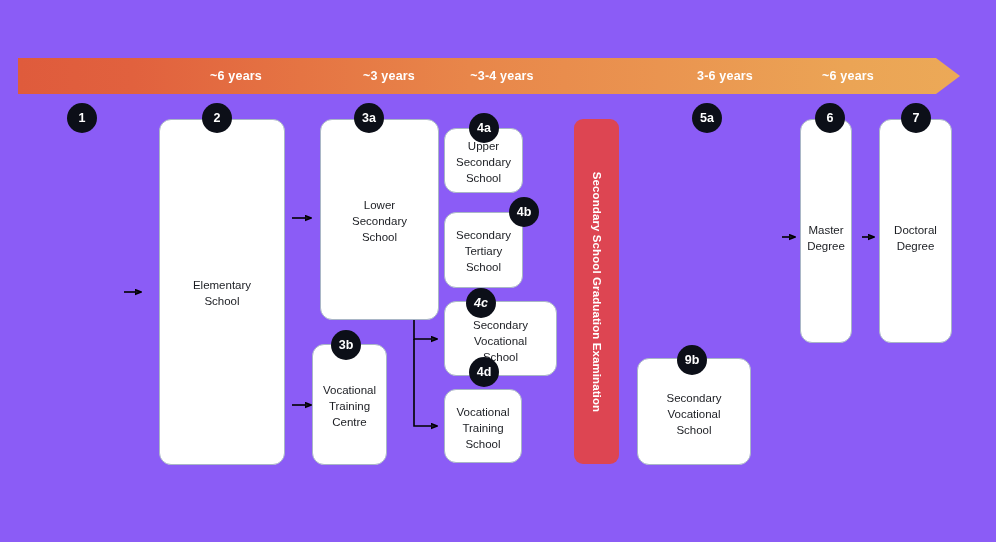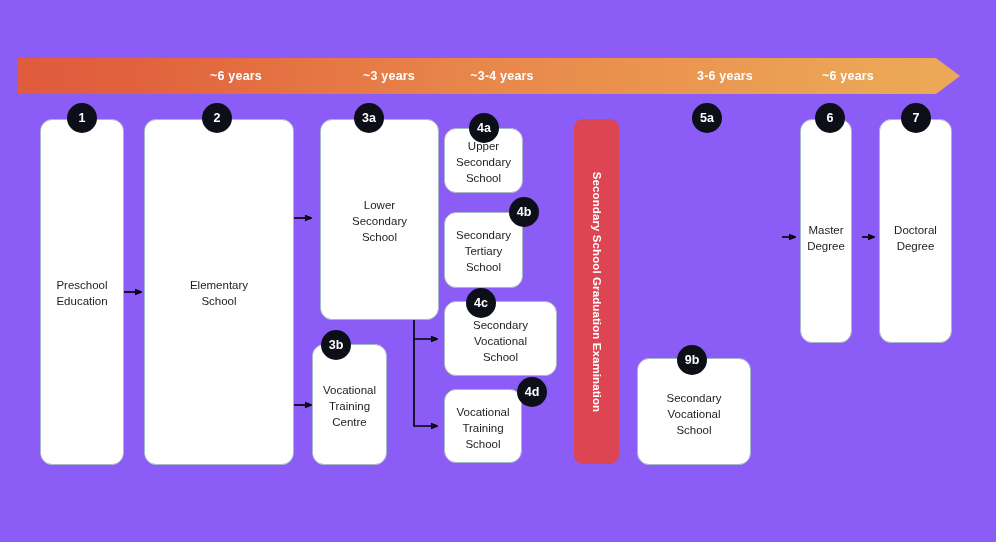--- a/index.html
+++ b/index.html
@@ -164,59 +164,56 @@
     <line x1="422" y1="237" x2="437" y2="237" marker-end="url(#arrowhead)"></line>
 
     <path d="M414,320 L414,339 L437,339" marker-end="url(#arrowhead)"></path>
     <path d="M414,339 L414,426 L437,426" marker-end="url(#arrowhead)"></path>
 
     <line x1="782" y1="237" x2="795" y2="237" marker-end="url(#arrowhead)"></line>
 
     <line x1="862" y1="237" x2="874" y2="237" marker-end="url(#arrowhead)"></line>
   </svg>
 
-  <div class="stage-box" style="left:40px; top:119px; width:84px; height:346px;">
-    <div class="stage-label" style="top:173px">Preschool<br>Education</div>
-  </div>
   <div class="badge" style="left:82px; top:118px;">1</div>
 
-  <div class="stage-box" style="left:144px; top:119px; width:150px; height:346px;">
+  <div class="stage-box" style="left:159px; top:119px; width:126px; height:346px;">
     <div class="stage-label" style="top:173px">Elementary<br>School</div>
   </div>
   <div class="badge" style="left:217px; top:118px;">2</div>
 
   <div class="stage-box" style="left:320px; top:119px; width:119px; height:201px;">
     <div class="stage-label" style="top:101px">Lower<br>Secondary<br>School</div>
   </div>
   <div class="badge" style="left:369px; top:118px;">3a</div>
 
   <div class="stage-box" style="left:312px; top:344px; width:75px; height:121px;">
     <div class="stage-label" style="top:61px">Vocational<br>Training<br>Centre</div>
   </div>
-  <div class="badge" style="left:336px; top:345px;text-align:center;">3b</div>
+  <div class="badge" style="left:346px; top:345px;text-align:center;">3b</div>
 
   <div class="stage-box" style="left:444px; top:128px; width:79px; height:65px;">
     <div class="stage-label" style="top:33px">Upper<br>Secondary<br>School</div>
   </div>
   <div class="badge" style="left:484px; top:128px;">4a</div>
 
   <div class="stage-box" style="left:444px; top:212px; width:79px; height:76px;">
     <div class="stage-label" style="top:38px">Secondary<br>Tertiary<br>School</div>
   </div>
   <div class="badge" style="left:484px; top:212px;margin-left:40px;">4b</div>
 
   <div class="stage-box" style="left:444px; top:301px; width:113px; height:75px;">
     <div class="stage-label" style="top:39px">Secondary<br>Vocational<br>School</div>
   </div>
-  <div class="badge" style="left:481px; top:303px;">4c</div>
+  <div class="badge" style="left:481px; top:303px;font-style:italic;">4c</div>
 
   <div class="stage-box" style="left:444px; top:389px; width:78px; height:74px;">
     <div class="stage-label" style="top:38px">Vocational<br>Training<br>School</div>
   </div>
-  <div class="badge" style="left:484px; top:392px;margin-left:48px;">4d</div>
+  <div class="badge" style="left:484px; top:372px;">4d</div>
 
   <div id="exam-box">
     <div class="exam-text">Secondary School Graduation Examination</div>
   </div>
 
   <div class="badge" style="left:707px; top:118px;">5a</div>
 
   <div class="stage-box" style="left:637px; top:358px; width:114px; height:107px;">
     <div class="stage-label" style="top:55px">Secondary<br>Vocational<br>School</div>
   </div>

